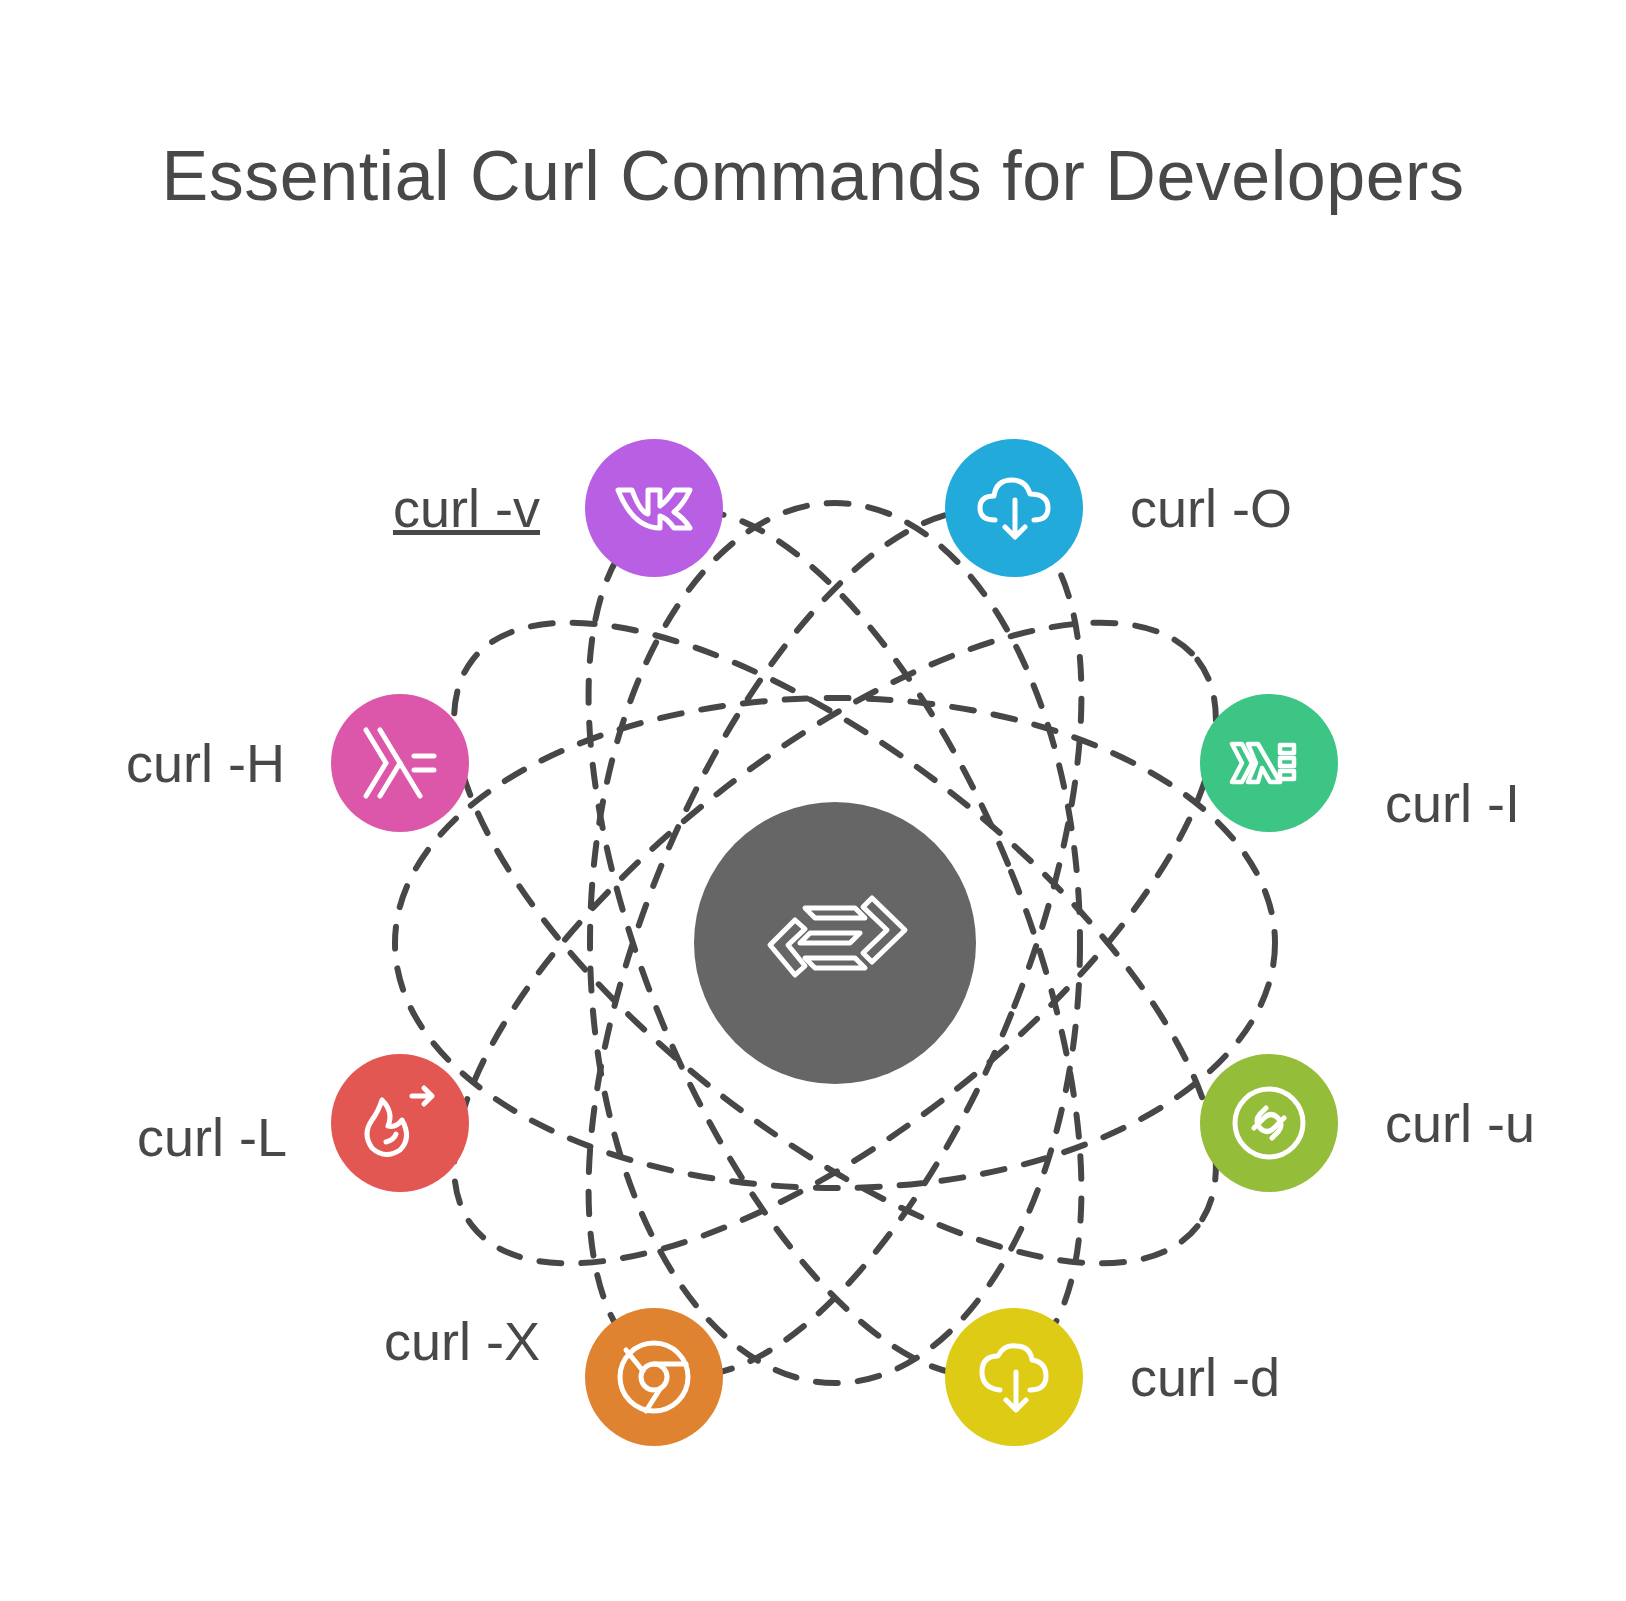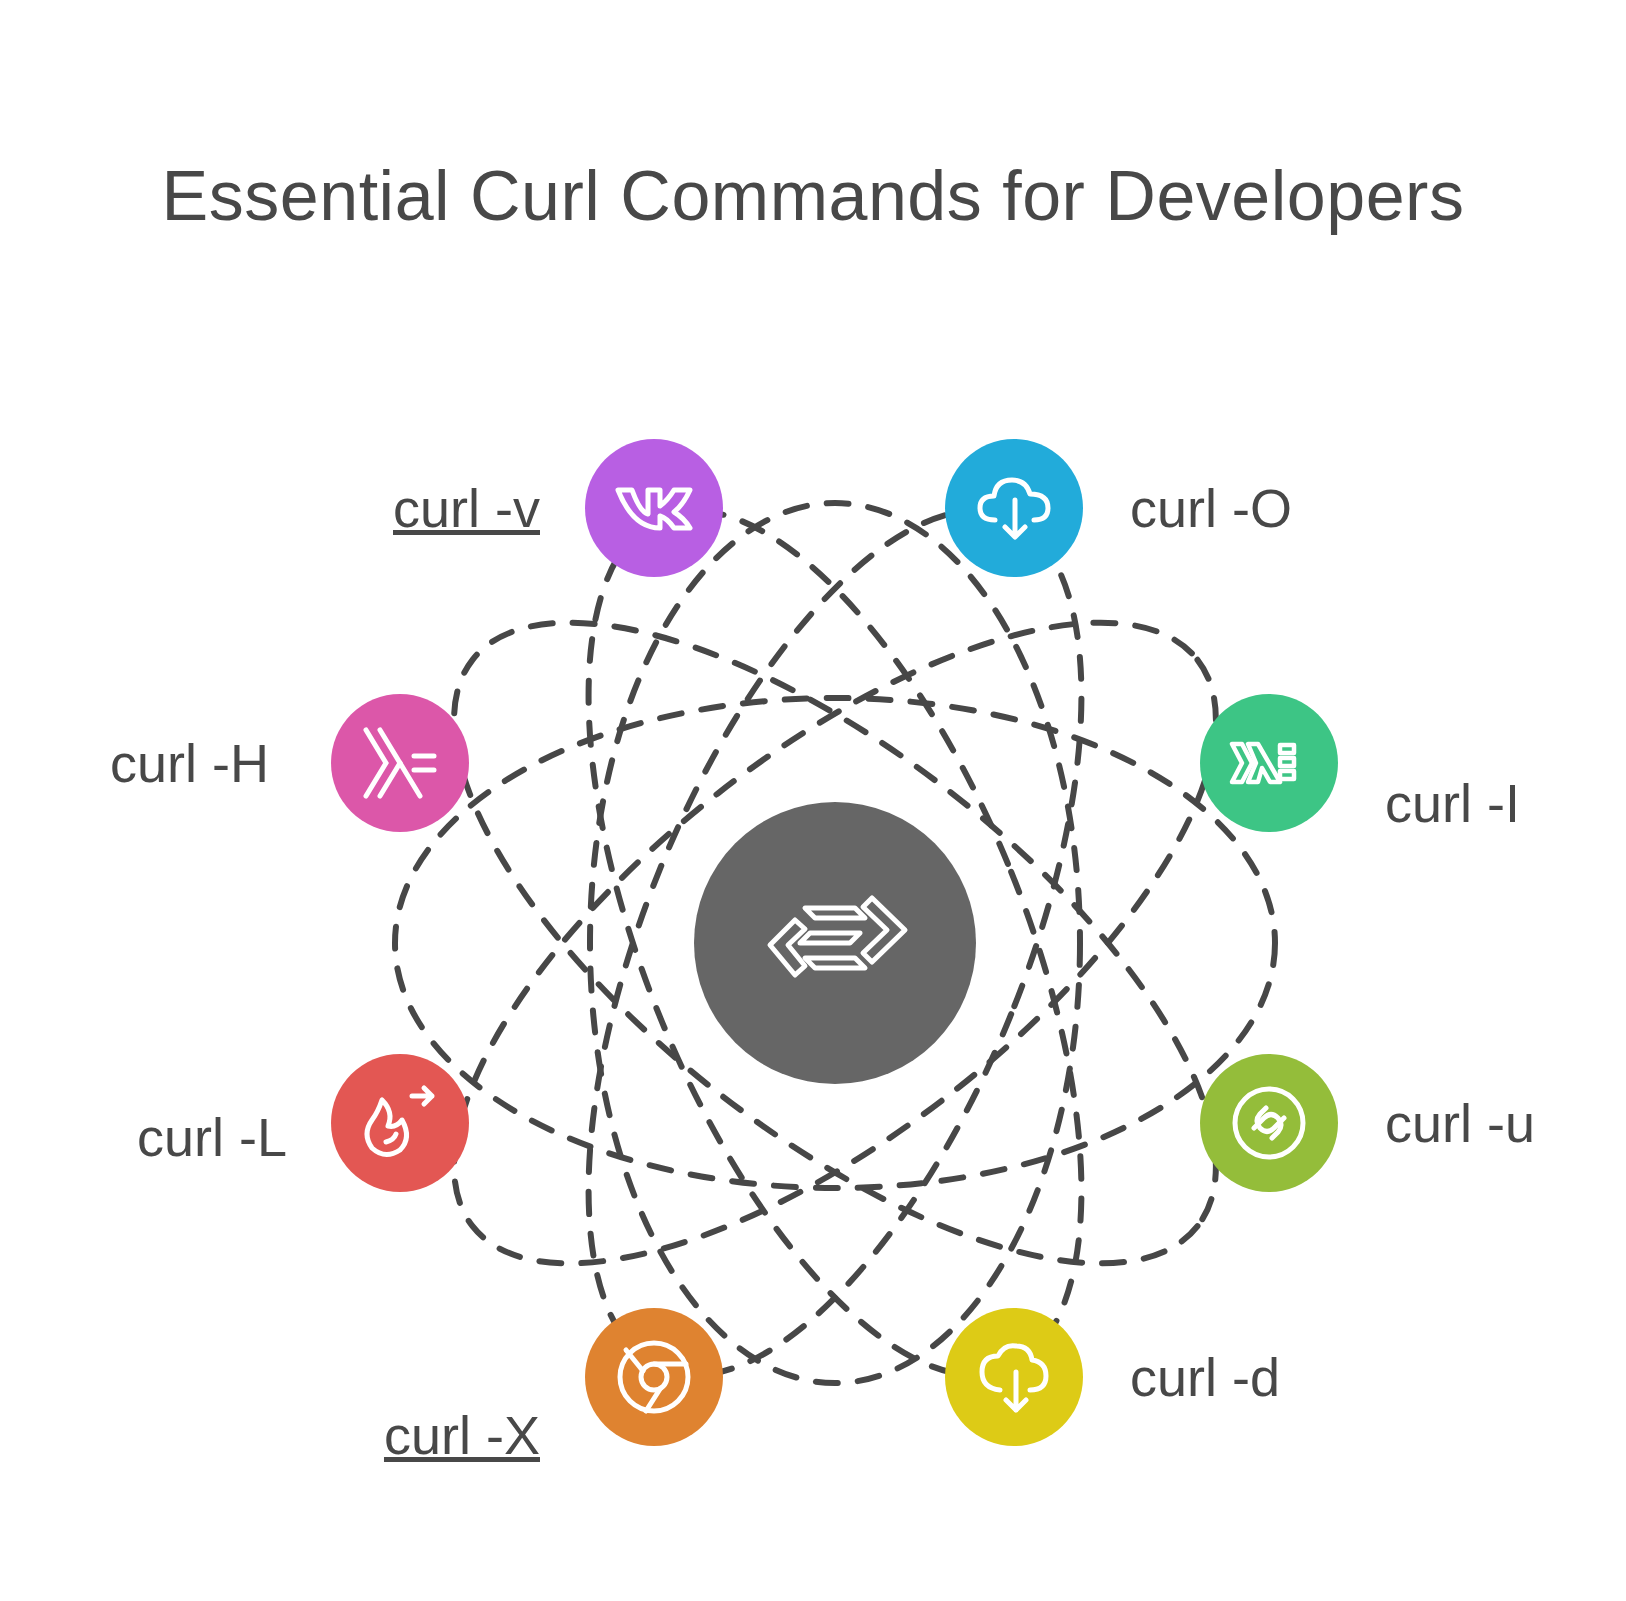--- a/index.html
+++ b/index.html
@@ -1,17 +1,17 @@
 <!DOCTYPE html>
 <html><head>
 <meta charset="utf-8">
 <style>
   html, body { margin: 0; padding: 0; background: #ffffff; }
   body { width: 1626px; height: 1601px; position: relative; overflow: hidden; font-family: "Liberation Sans", "DejaVu Sans", sans-serif; }
-  .title { position: absolute; left: 0; width: 1626px; top: 156px; text-align: center; font-size: 70px; color: #484848; letter-spacing: 0.5px; }
+  .title { position: absolute; left: 0; width: 1626px; top: 136px; text-align: center; font-size: 70px; color: #484848; letter-spacing: 0.5px; }
   svg.diagram { position: absolute; left: 0; top: 0; }
   .label { position: absolute; font-size: 54px; color: #484848; line-height: 60px; white-space: nowrap; }
   .label.left { text-align: right; }
   .label.right { text-align: left; }
 </style>
 </head>
 <body>
 
 <div class="title">Essential Curl Commands for Developers</div>
 
@@ -106,18 +106,18 @@
     <circle cx="1014" cy="1377" r="69" fill="#DDCB16"></circle>
     <g fill="none" stroke="#ffffff" stroke-width="5" stroke-linecap="round" stroke-linejoin="round">
       <path d="M1000 1390 Q982 1388 982 1372 Q982 1356 998 1356 Q1004 1344 1016 1346 Q1030 1346 1032 1360 Q1046 1362 1046 1376 Q1046 1390 1030 1390"></path>
       <path d="M1016 1372 L1016 1410 M1006 1400 L1016 1410 L1026 1400"></path>
     </g>
   </g>
 </svg>
 
 <div class="label left" style="left:380px; top:478px; width:160px;text-decoration:underline;">curl -v</div>
 <div class="label right" style="left:1130px; top:478px;text-align:right;">curl -O</div>
-<div class="label left" style="left:84px; top:733px; width:185px;">curl -H</div>
+<div class="label left" style="left:100px; top:733px; width:185px;">curl -H</div>
 <div class="label right" style="left:1385px; top:773px;">curl -I</div>
 <div class="label left" style="left:100px; top:1093px; width:187px;margin-top:14px;">curl -L</div>
 <div class="label right" style="left:1385px; top:1093px;">curl -u</div>
-<div class="label left" style="left:360px; top:1405px; width:180px;text-decoration:underline;">curl -X</div>
+<div class="label left" style="left:360px; top:1311px; width:180px;">curl -X</div>
 <div class="label right" style="left:1130px; top:1347px;">curl -d</div>
 
 </body></html>

